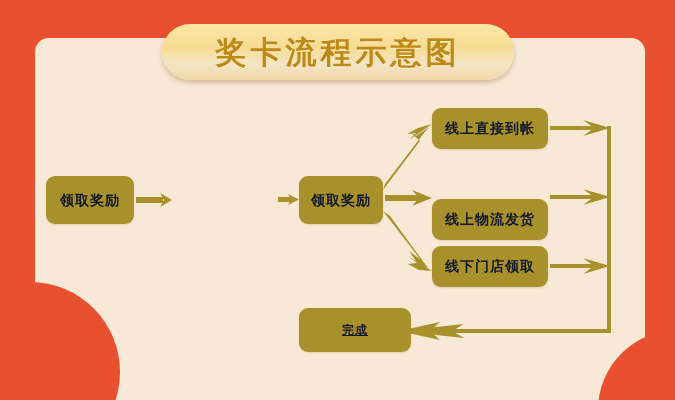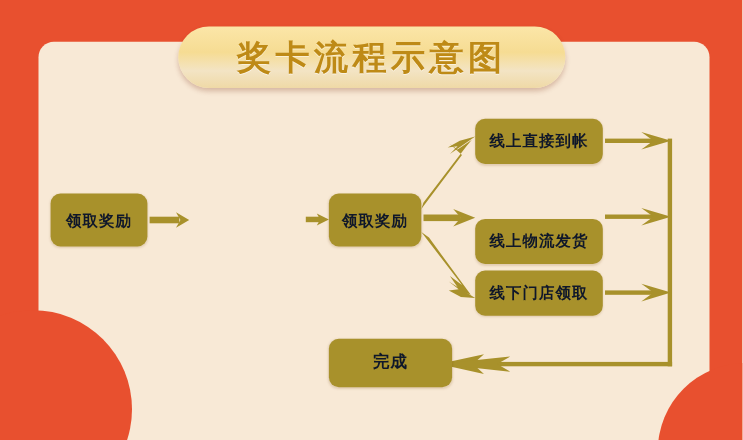--- a/index.html
+++ b/index.html
@@ -77,21 +77,21 @@
   }
   .node .lines { line-height: 1.18; }
   .node .lines span { display: block; }
 
   #node-scan   { left: 46px;  top: 176px; width: 88px;  height: 48px; font-size: 14px; }
   #node-enter  { left: 172px; top: 168px; width: 104px; height: 64px; font-size: 14px; }
   #node-claim  { left: 299px; top: 176px; width: 84px;  height: 48px; font-size: 14px; }
   #node-online { left: 432px; top: 108px; width: 116px; height: 41px; font-size: 14px; }
   #node-ship   { left: 432px; top: 177px; width: 116px; height: 41px; font-size: 14px; margin-top: 22px; }
   #node-store  { left: 432px; top: 246px; width: 116px; height: 41px; font-size: 14px; align-items: center; }
-  #node-done   { left: 299px; top: 308px; width: 112px; height: 44px; font-size: 15px; }
+  #node-done   { left: 299px; top: 308px; width: 112px; height: 44px; font-size: 12px; text-decoration: underline; }
 
   #arrows {
     position: absolute;
     left: 0; top: 0;
     width: 675px; height: 400px;
     z-index: 4;
     pointer-events: none;
   }
 </style>
 </head>

